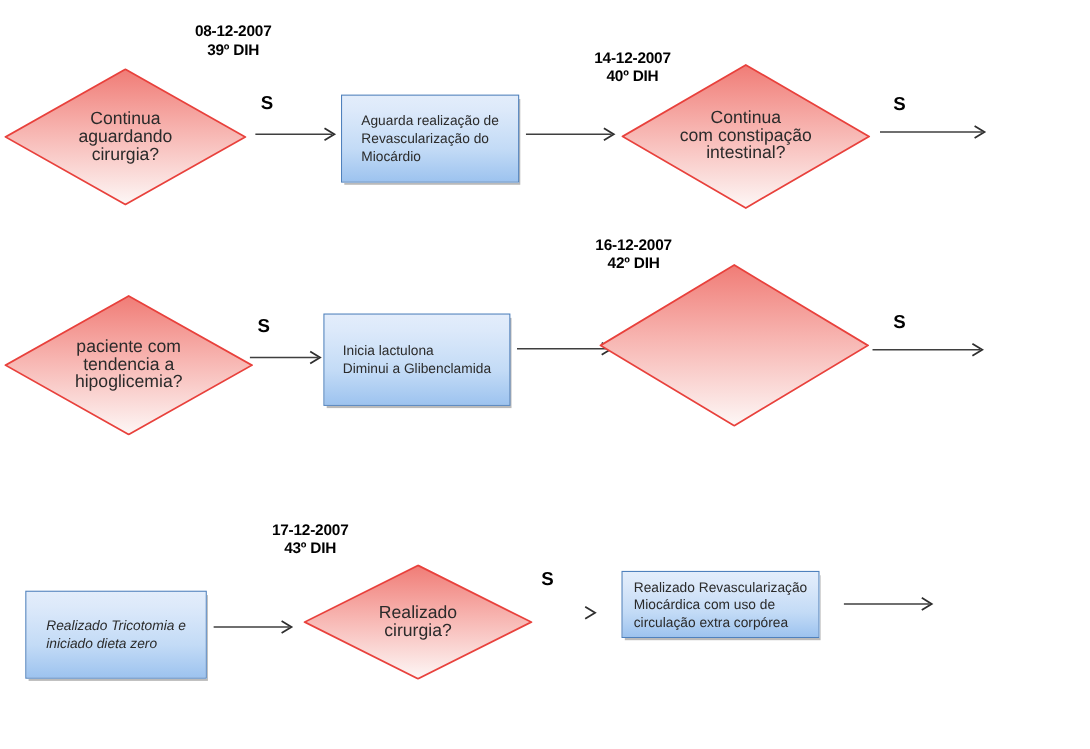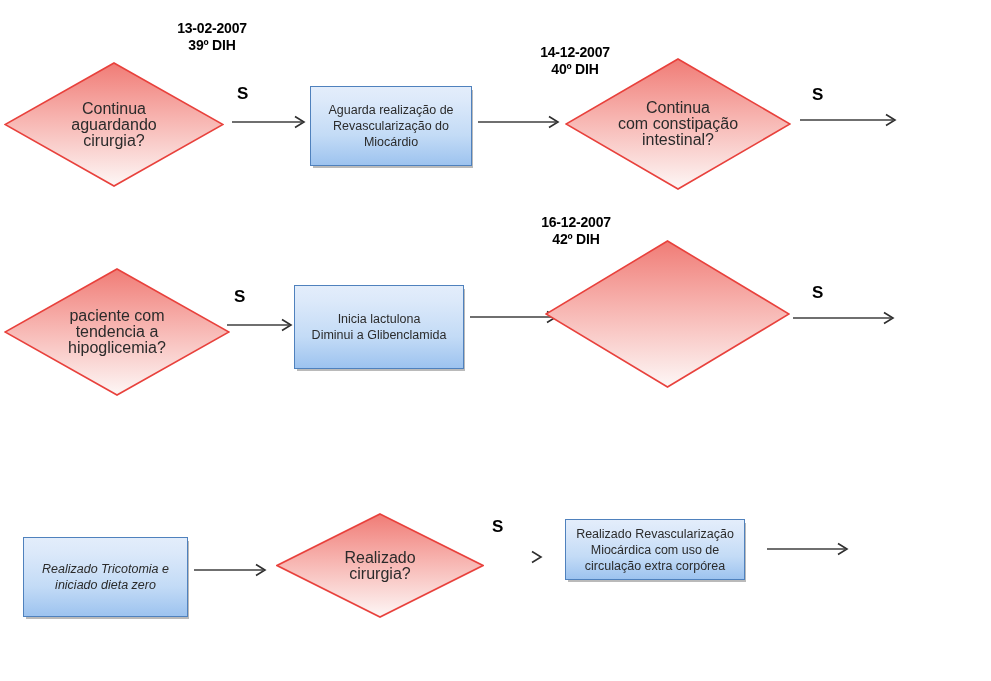--- a/index.html
+++ b/index.html
@@ -65,21 +65,20 @@
     position: absolute;
     box-sizing: border-box;
     border: 1px solid #4f81bd;
     background: linear-gradient(to bottom, #e3edfb 0%, #dce9fa 18%, #c3dbf6 62%, #9dc3ef 100%);
     box-shadow: 2px 3px 0 -1px rgba(130,130,130,0.55);
     display: flex;
     align-items: center;
     justify-content: center;
   }
   .procbox .ptext {
-    text-align: center;
     font-family: "Liberation Sans", sans-serif;
     font-size: 12.5px;
     line-height: 16px;
     color: #2b2b2b;
     white-space: pre-line;
     padding: 0 6px;
   }
 
   
   .arrow {
@@ -96,21 +95,21 @@
     line-height: 17px;
     color: #000000;
   }
 </style>
 </head>
 <body>
 
 <div id="canvas">
 
   <div class="date-label" style="left:152px; top:20px; width:120px;">
-    <span>13-02-2007</span>
+    <span>08-12-2007</span>
     <span class="d-line2">39º DIH</span>
   </div>
 
   <div class="diamond" style="left:4px; top:62px; width:220px; height:125px;">
     <svg width="220" height="125" viewBox="0 0 220 125" aria-hidden="true">
       <defs>
         <linearGradient id="gd1" x1="0" y1="0" x2="0" y2="1">
           <stop offset="0%" stop-color="#f07c76"></stop>
           <stop offset="45%" stop-color="#f7b4b0"></stop>
           <stop offset="100%" stop-color="#fdf7f6"></stop>
@@ -244,20 +243,24 @@
 iniciado dieta zero</div>
   </div>
 
   <div class="arrow" style="left:194px; top:563px;">
     <svg width="80" height="14" viewBox="0 0 80 14">
       <line x1="0" y1="7" x2="69" y2="7" stroke="#3f3f3f" stroke-width="1.4"></line>
       <polyline points="62,1.5 71,7 62,12.5" fill="none" stroke="#2f2f2f" stroke-width="1.6"></polyline>
     </svg>
   </div>
 
+  <div class="date-label" style="left:230px; top:473px; width:104px;">
+    <span>17-12-2007</span>
+    <span class="d-line2">43º DIH</span>
+  </div>
 
   <div class="diamond" style="left:276px; top:513px; width:208px; height:105px;">
     <svg width="208" height="105" viewBox="0 0 208 105" aria-hidden="true">
       <defs>
         <linearGradient id="gd5" x1="0" y1="0" x2="0" y2="1">
           <stop offset="0%" stop-color="#f07c76"></stop>
           <stop offset="45%" stop-color="#f7b4b0"></stop>
           <stop offset="100%" stop-color="#fdf7f6"></stop>
         </linearGradient>
       </defs>

